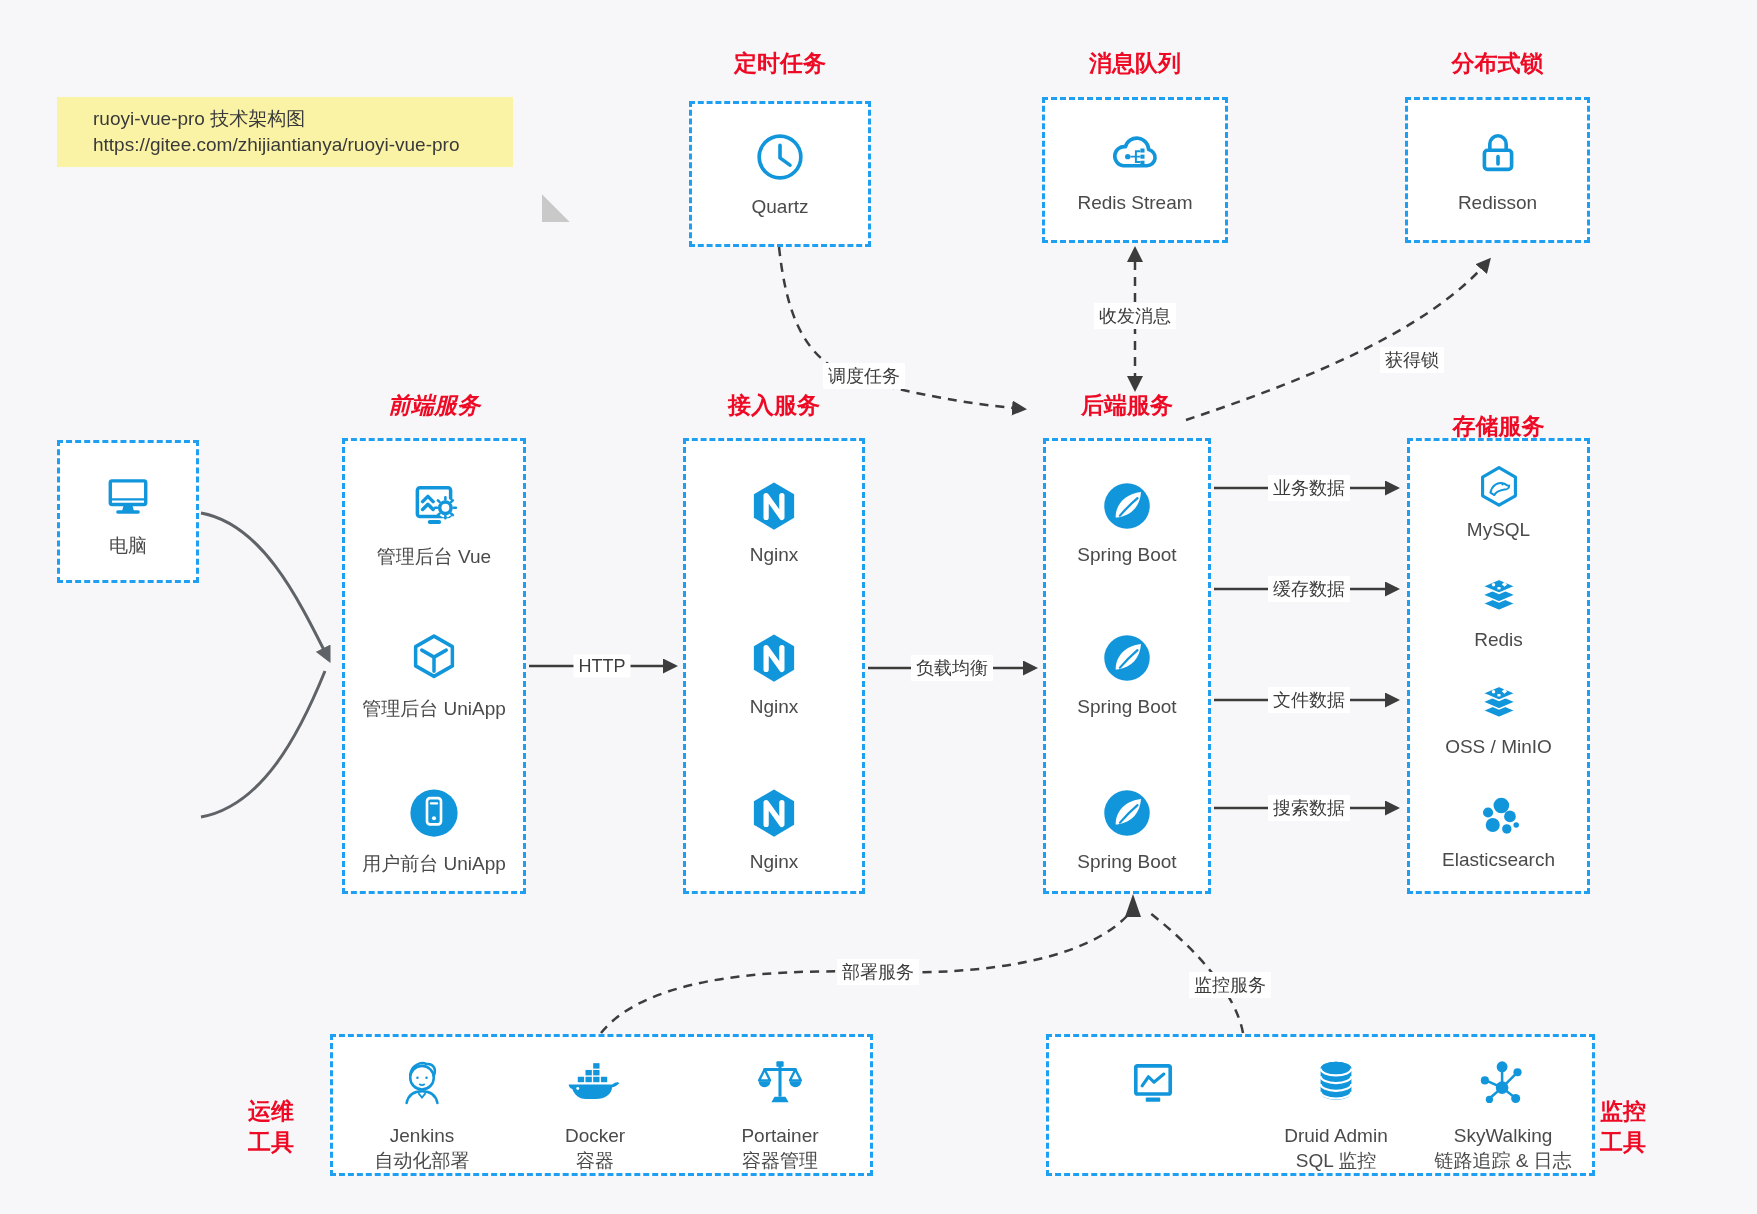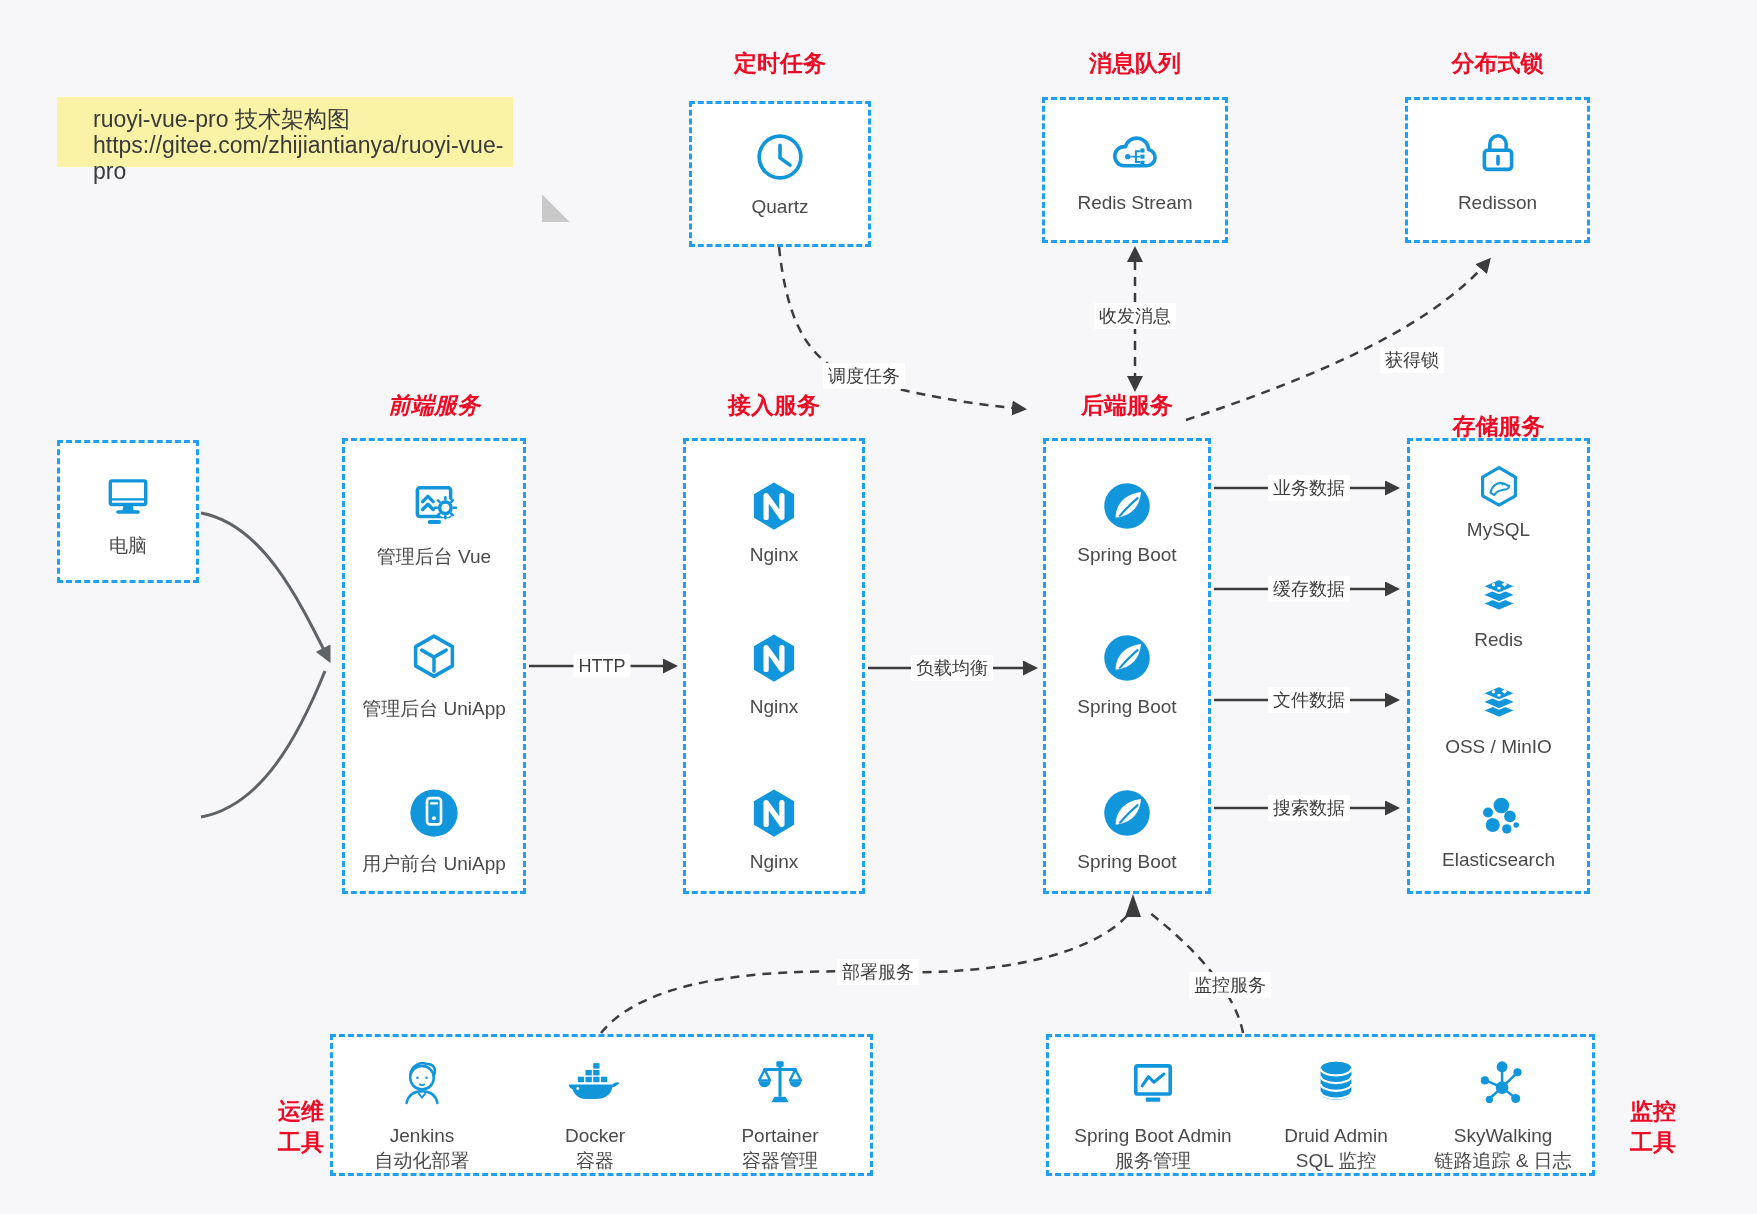--- a/index.html
+++ b/index.html
@@ -1,25 +1,25 @@
 <!DOCTYPE html>
 <html><head>
 <meta charset="utf-8">
 <style>
   html,body{margin:0;padding:0;background:#f7f7f9;}
   .canvas{position:relative;width:1757px;height:1214px;background:#f7f7f9;
           font-family:"Liberation Sans",sans-serif;overflow:hidden;}
   
   .note{position:absolute;left:57px;top:97px;width:456px;height:70px;background:#faf3a5;
-        box-sizing:border-box;padding:9px 0 0 36px;font-size:23px;line-height:26px;color:#3a3a3a;z-index:2;}
+        box-sizing:border-box;padding:9px 0 0 36px;font-size:19px;line-height:26px;color:#3a3a3a;z-index:2;}
   .note-fold{position:absolute;top:0;right:0;z-index:3;}
   
   .dbox{position:absolute;border:3px dashed #1e9ff2;background:#ffffff;z-index:2;box-sizing:border-box;}
   .col-title{position:absolute;color:#ee0a24;font-weight:bold;font-size:23px;text-align:center;z-index:3;white-space:nowrap;}
-  .side-label{position:absolute;color:#ee0a24;font-weight:bold;font-size:23px;line-height:31px;text-align:right;z-index:3;}
+  .side-label{position:absolute;color:#ee0a24;font-weight:bold;font-size:23px;line-height:31px;text-align:left;z-index:3;}
   
   .node{position:absolute;left:0;right:0;text-align:center;}
   .node .lbl{margin-top:10px;font-size:19px;color:#4a4a4a;white-space:nowrap;}
   .node.tight .lbl{margin-top:6px;}
   .node svg{display:block;margin:0 auto;}
   .bnode{position:absolute;text-align:center;}
   .bnode .lbl{margin-top:6px;font-size:19px;line-height:25px;color:#4a4a4a;white-space:nowrap;}
   
   .edge-label{position:absolute;transform:translate(-50%,-50%);background:#ffffff;padding:1px 5px;
               font-size:18px;color:#3c3c3c;white-space:nowrap;z-index:5;}
@@ -341,24 +341,20 @@
     <div>监控</div>
     <div>工具</div>
   </div>
   <div class="dbox" style="left:1046px;top:1034px;width:549px;height:142px;">
     <div class="bnode" style="left:4px;top:18px;width:200px;">
       <svg width="58" height="58" viewBox="0 0 64 64">
         <rect class="ist" x="13" y="12" width="38" height="31" rx="2"></rect>
         <path d="M20 34 L27 24 L33 30 L44 21" fill="none" stroke="#1296db" stroke-width="3.4" stroke-linejoin="round" stroke-linecap="round"></path>
         <rect class="ifl" x="24" y="47" width="16" height="4.5" rx="1"></rect>
       </svg>
-      <div class="lbl">
-        <div>Spring Boot Admin</div>
-        <div>服务管理</div>
-      </div>
     </div>
     <div class="bnode" style="left:197px;top:18px;width:180px;">
       <svg width="58" height="58" viewBox="0 0 64 64">
         <path class="ifl" d="M15 15 a17 7.5 0 0 1 34 0 V42 a17 7.5 0 0 1 -34 0 Z"></path>
         <ellipse cx="32" cy="15" rx="17" ry="7.5" fill="#1296db"></ellipse>
         <path d="M15 15 a17 7.5 0 0 0 34 0 M15 23.5 a17 7.5 0 0 0 34 0 M15 32 a17 7.5 0 0 0 34 0 M15 40.5 a17 7.5 0 0 0 34 0" fill="none" stroke="#ffffff" stroke-width="2.4"></path>
       </svg>
       <div class="lbl">
         <div>Druid Admin</div>
         <div>SQL 监控</div>

